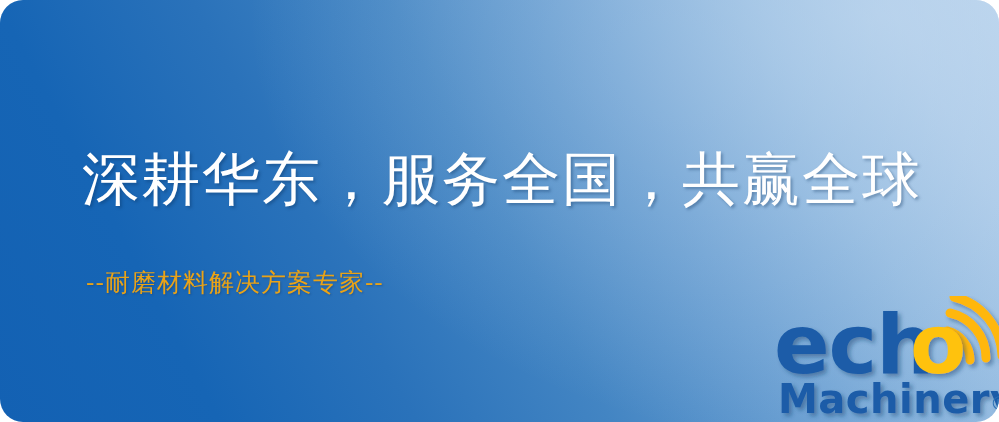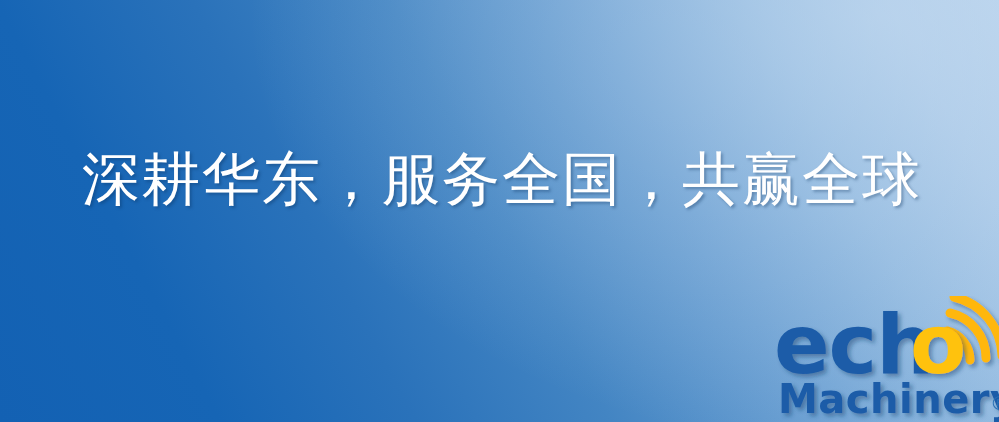--- a/index.html
+++ b/index.html
@@ -17,20 +17,21 @@
     background:
       linear-gradient(62deg,
         #1361b3 0%,
         #1665b5 18%,
         #2a72ba 34%,
         #4385c3 50%,
         #6a9fd2 66%,
         #8fb8df 80%,
         #a7c7e7 91%,
         #b3cfeb 100%);
+    border-radius: 23px;
   }
   
   #banner::after {
     content: "";
     position: absolute;
     inset: 0;
     background: radial-gradient(ellipse 900px 620px at 88% 4%,
                 rgba(200,221,241,0.55) 0%,
                 rgba(200,221,241,0.22) 38%,
                 rgba(200,221,241,0.0) 70%);
@@ -76,20 +77,21 @@
   }
   #logo svg { display: block; }
 </style>
 </head>
 <body>
 
 <div id="banner">
 
   <div class="headline">深耕华东，服务全国，共赢全球</div>
 
+  <div class="subtitle">--耐磨材料解决方案专家--</div>
 
   <div id="logo">
     <svg width="262" height="126" viewBox="0 0 262 126" xmlns="http://www.w3.org/2000/svg">
       <defs>
         <filter id="ds" x="-20%" y="-20%" width="150%" height="150%">
           <feDropShadow dx="3" dy="3" stdDeviation="2.2" flood-color="#13436f" flood-opacity="0.45"></feDropShadow>
         </filter>
       </defs>
 
       <g filter="url(#ds)">

